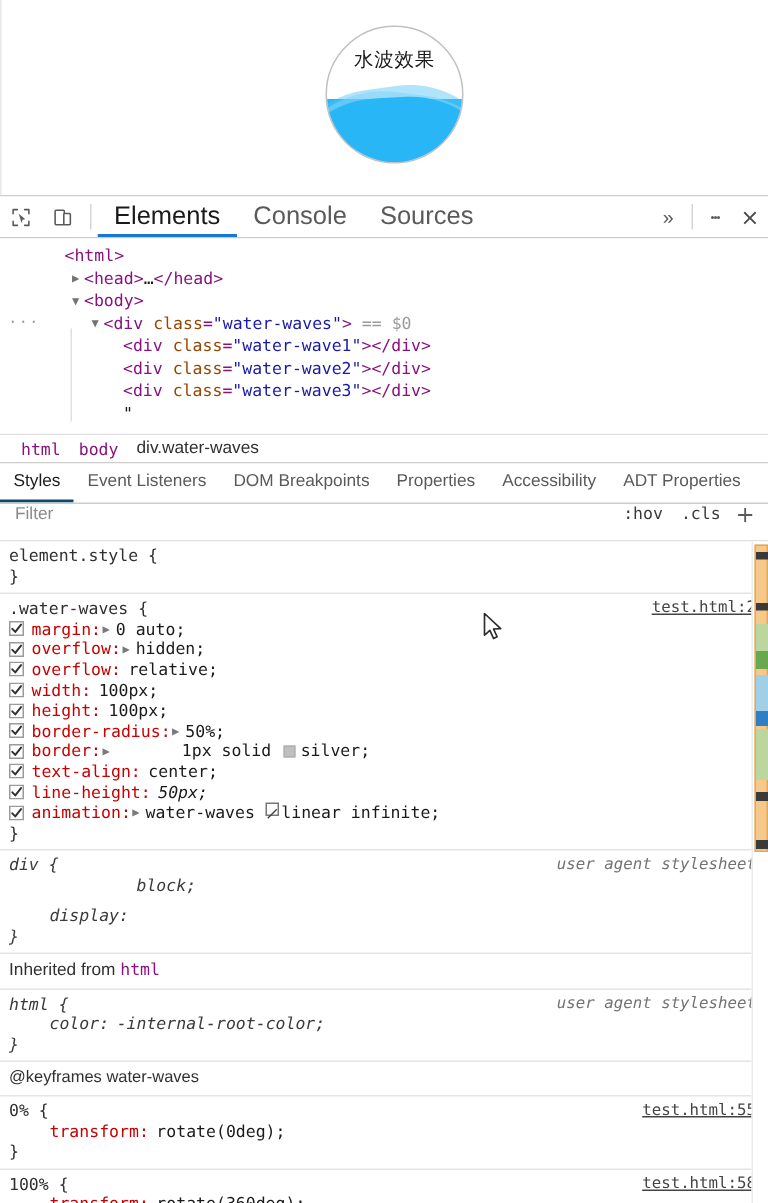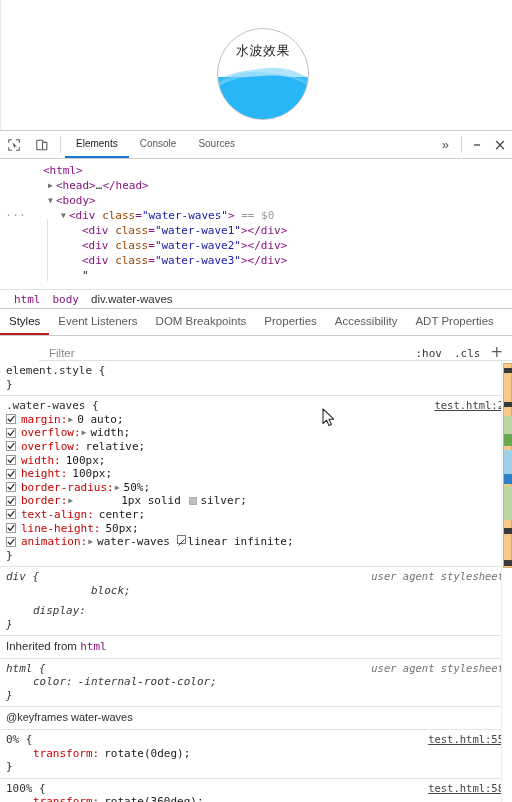--- a/index.html
+++ b/index.html
@@ -19,21 +19,21 @@
     width: 512px; height: 130px;
     background: #fff;
     overflow: hidden;
   }
   #page-viewport .leftrule {
     position: absolute; left: 0; top: 0; width: 1px; height: 130px;
     background: #e8e8e8;
   }
   .water-waves {
     position: absolute;
-    left: 217px; top: 28px;
+    left: 217px; top: 17px;
     width: 92px; height: 92px;
     border-radius: 50%;
     border: 1px solid silver;
     overflow: hidden;
     background: #ffffff;
     text-align: center;
   }
   .ww-label {
     position: absolute;
     left: 0; right: 0; top: 13px;
@@ -109,21 +109,21 @@
     background: #d5d5d5;
   }
   .dt-tabs {
     display: flex; align-items: stretch;
     flex: 1;
     overflow: hidden;
   }
   .dt-tab {
     padding: 0 11px;
     display: flex; align-items: center;
-    font-size: 10px;
+    font-size: 17px;
     color: #5a5a5a;
     white-space: nowrap;
     cursor: pointer;
     border-bottom: 2px solid transparent;
   }
   .dt-tab.active {
     color: #1a1a1a;
     border-bottom: 2px solid #1976d2;
   }
   .tb-right {
@@ -222,30 +222,29 @@
     overflow: hidden;
   }
   .side-tab {
     padding: 0 9px;
     display: flex; align-items: center;
     font-size: 11.5px; color: #5a5a5a;
     border-bottom: 2px solid transparent;
     white-space: nowrap;
     cursor: pointer;
   }
-  .side-tab.active { color: #1a1a1a; border-bottom: 2px solid #b91c1c; }
+  .side-tab.active { color: #1a1a1a; border-bottom: 2px solid #0c4a6e; }
 
   
   .filter-bar {
     height: 25px; min-height: 25px;
-    display: flex; align-items: flex-end;
+    display: flex; align-items: flex-start;
     border-bottom: 1px solid #e0e0e0;
     background: #fff;
     padding: 0 4px 0 8px;
-    margin-left: 39px;
   }
   .filter-input {
     flex: 1;
     border: none; outline: none;
     font-size: 11.5px;
     color: #303030;
     background: transparent;
     font-family: "Liberation Sans", sans-serif;
   }
   .filter-input::placeholder { color: #8a8a8a; }
@@ -525,21 +524,21 @@
           </div>
           <div class="decl">
             <span class="cb">
               <svg width="10" height="10" viewBox="0 0 10 10">
                 <rect x="0.5" y="0.5" width="9" height="9" fill="#fff" stroke="#9a9a9a" stroke-width="1"></rect>
                 <path d="M2.2 5.2 L4.2 7.3 L8 2.4" stroke="#303030" stroke-width="1.3" fill="none" stroke-linecap="round" stroke-linejoin="round"></path>
               </svg>
             </span>
             <span class="prop">overflow:</span>
             <span class="expander">▶</span>
-            <span class="val" style="padding-left: 2px;">width;</span>
+            <span class="val" style="padding-left: 2px;">hidden;</span>
           </div>
           <div class="decl">
             <span class="cb">
               <svg width="10" height="10" viewBox="0 0 10 10">
                 <rect x="0.5" y="0.5" width="9" height="9" fill="#fff" stroke="#9a9a9a" stroke-width="1"></rect>
                 <path d="M2.2 5.2 L4.2 7.3 L8 2.4" stroke="#303030" stroke-width="1.3" fill="none" stroke-linecap="round" stroke-linejoin="round"></path>
               </svg>
             </span>
             <span class="prop">overflow:</span>
             <span class="val" style="padding-left: 5px;">relative;</span>
@@ -597,21 +596,21 @@
             <span class="val" style="padding-left: 5px;">center;</span>
           </div>
           <div class="decl">
             <span class="cb">
               <svg width="10" height="10" viewBox="0 0 10 10">
                 <rect x="0.5" y="0.5" width="9" height="9" fill="#fff" stroke="#9a9a9a" stroke-width="1"></rect>
                 <path d="M2.2 5.2 L4.2 7.3 L8 2.4" stroke="#303030" stroke-width="1.3" fill="none" stroke-linecap="round" stroke-linejoin="round"></path>
               </svg>
             </span>
             <span class="prop">line-height:</span>
-            <span class="val" style="padding-left: 5px;">50px;</span>
+            <span class="val" style="padding-left: 5px; font-style: italic;">50px;</span>
           </div>
           <div class="decl">
             <span class="cb">
               <svg width="10" height="10" viewBox="0 0 10 10">
                 <rect x="0.5" y="0.5" width="9" height="9" fill="#fff" stroke="#9a9a9a" stroke-width="1"></rect>
                 <path d="M2.2 5.2 L4.2 7.3 L8 2.4" stroke="#303030" stroke-width="1.3" fill="none" stroke-linecap="round" stroke-linejoin="round"></path>
               </svg>
             </span>
             <span class="prop">animation:</span>
             <span class="expander">▶</span>

